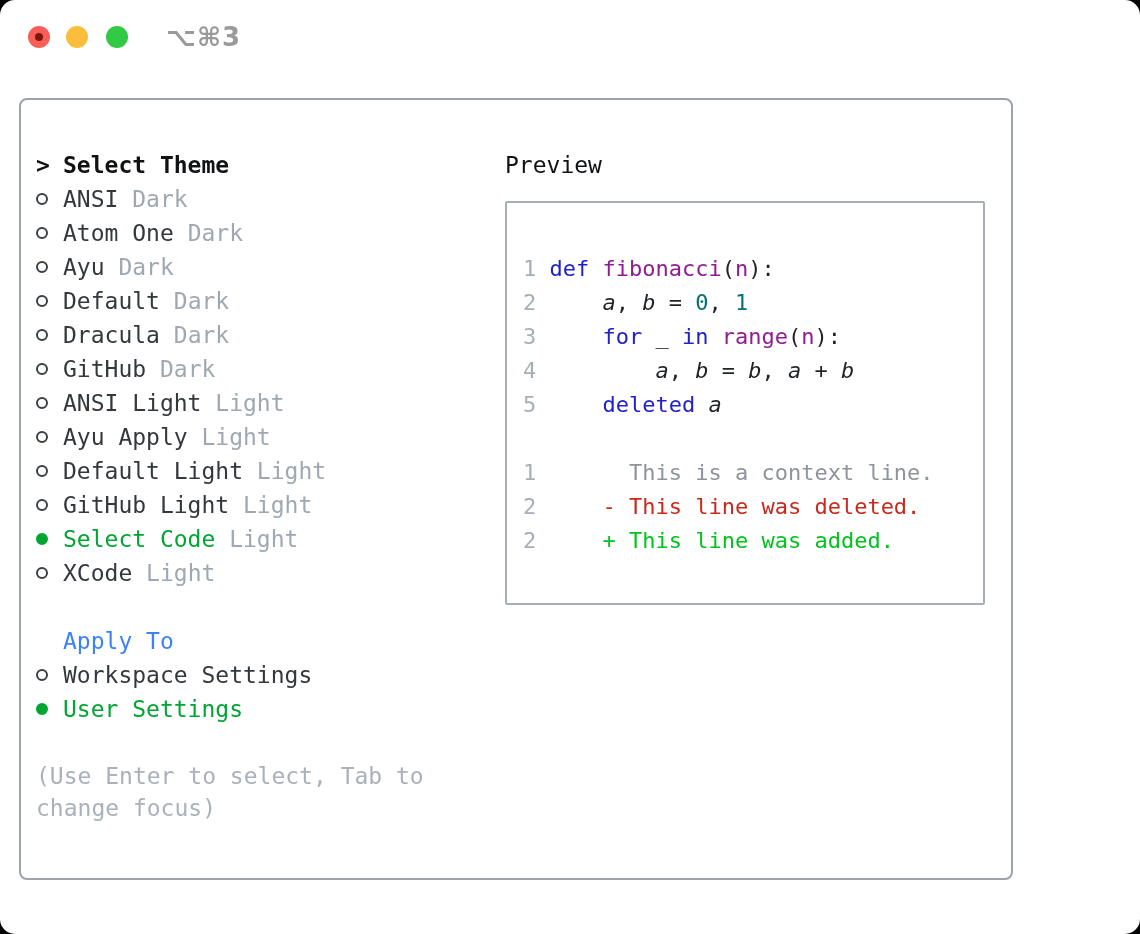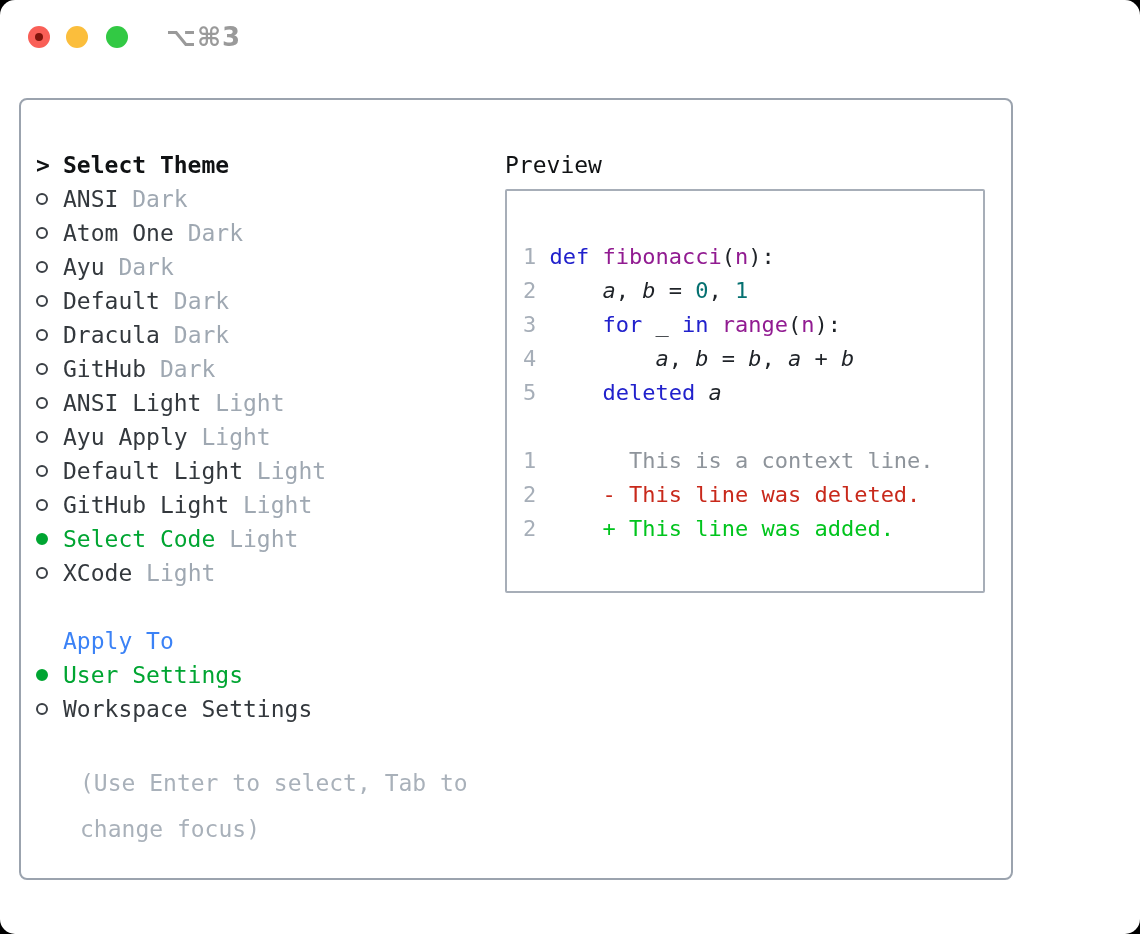--- a/index.html
+++ b/index.html
@@ -39,27 +39,27 @@
   .radio{width:12px;height:12px;border-radius:50%;
          border:2px solid var(--radio-ring);box-sizing:border-box;display:block;}
   .radio.sel{background:var(--selection-green);border-color:var(--selection-green);}
   .cursor{font-weight:bold;color:var(--header-black);}
   .header-label{font-weight:bold;color:var(--header-black);}
   .item-label{color:var(--label-dark);}
   .item-label.sel{color:var(--selection-green);}
   .item-tag{color:var(--tag-gray);margin-left:1ch;}
   .apply-header{color:#3b82f6;}
   .spacer-row{height:34px;}
-  .hint{color:var(--hint-gray);line-height:46px;width:30ch;white-space:normal;margin-left:44px;}
+  .hint{color:var(--hint-gray);line-height:32px;width:30ch;white-space:normal;}
   
   .right-pane{position:absolute;left:484px;top:48px;width:492px;}
   .preview-title{height:34px;line-height:34px;font-size:23px;font-weight:normal;
                  color:var(--header-black);}
   .preview-box{
-    margin-top:7px;width:480px;height:404px;box-sizing:border-box;
+    margin-top:19px;width:480px;height:404px;box-sizing:border-box;
     border:2px solid var(--preview-border);border-radius:2px;
     padding:49px 0 0 16px;overflow:hidden;background:#fff;
   }
   .code-line,.diff-line{height:34px;line-height:34px;font-size:22px;white-space:pre;}
   .ln{color:var(--line-number);}
   .tok-kwd{color:var(--keyword-blue);}
   .tok-typ{color:var(--type-purple);}
   .tok-lit{color:var(--literal-teal);}
   .tok-pln{color:var(--code-plain);}
   .tok-var{color:var(--code-plain);font-style:italic;}
@@ -102,22 +102,22 @@
           <div class="row"><span class="marker"><span class="radio"></span></span><span class="item-label">GitHub Light</span><span class="item-tag">Light</span></div>
           <div class="row"><span class="marker"><span class="radio sel"></span></span><span class="item-label sel">Select Code</span><span class="item-tag">Light</span></div>
           <div class="row"><span class="marker"><span class="radio"></span></span><span class="item-label">XCode</span><span class="item-tag">Light</span></div>
         </div>
       <div class="spacer-row"></div>
       <div class="row">
         <span class="marker"></span>
         <span class="apply-header">Apply To</span>
       </div>
       <div id="apply-list">
+          <div class="row"><span class="marker"><span class="radio"></span></span><span class="item-label">Workspace Settings</span></div>
           <div class="row"><span class="marker"><span class="radio sel"></span></span><span class="item-label sel">User Settings</span></div>
-          <div class="row"><span class="marker"><span class="radio"></span></span><span class="item-label">Workspace Settings</span></div>
         </div>
       <div class="spacer-row"></div>
       <div class="hint">(Use Enter to select, Tab to change focus)</div>
     </div>
 
     <div class="right-pane">
       <div class="preview-title">Preview</div>
       <div class="preview-box">
         <div id="code-block">
             <div class="code-line"><span class="ln">1</span> <span class="tok-kwd">def</span><span class="tok-pln"> </span><span class="tok-typ">fibonacci</span><span class="tok-pln">(</span><span class="tok-typ">n</span><span class="tok-pln">):</span></div>

